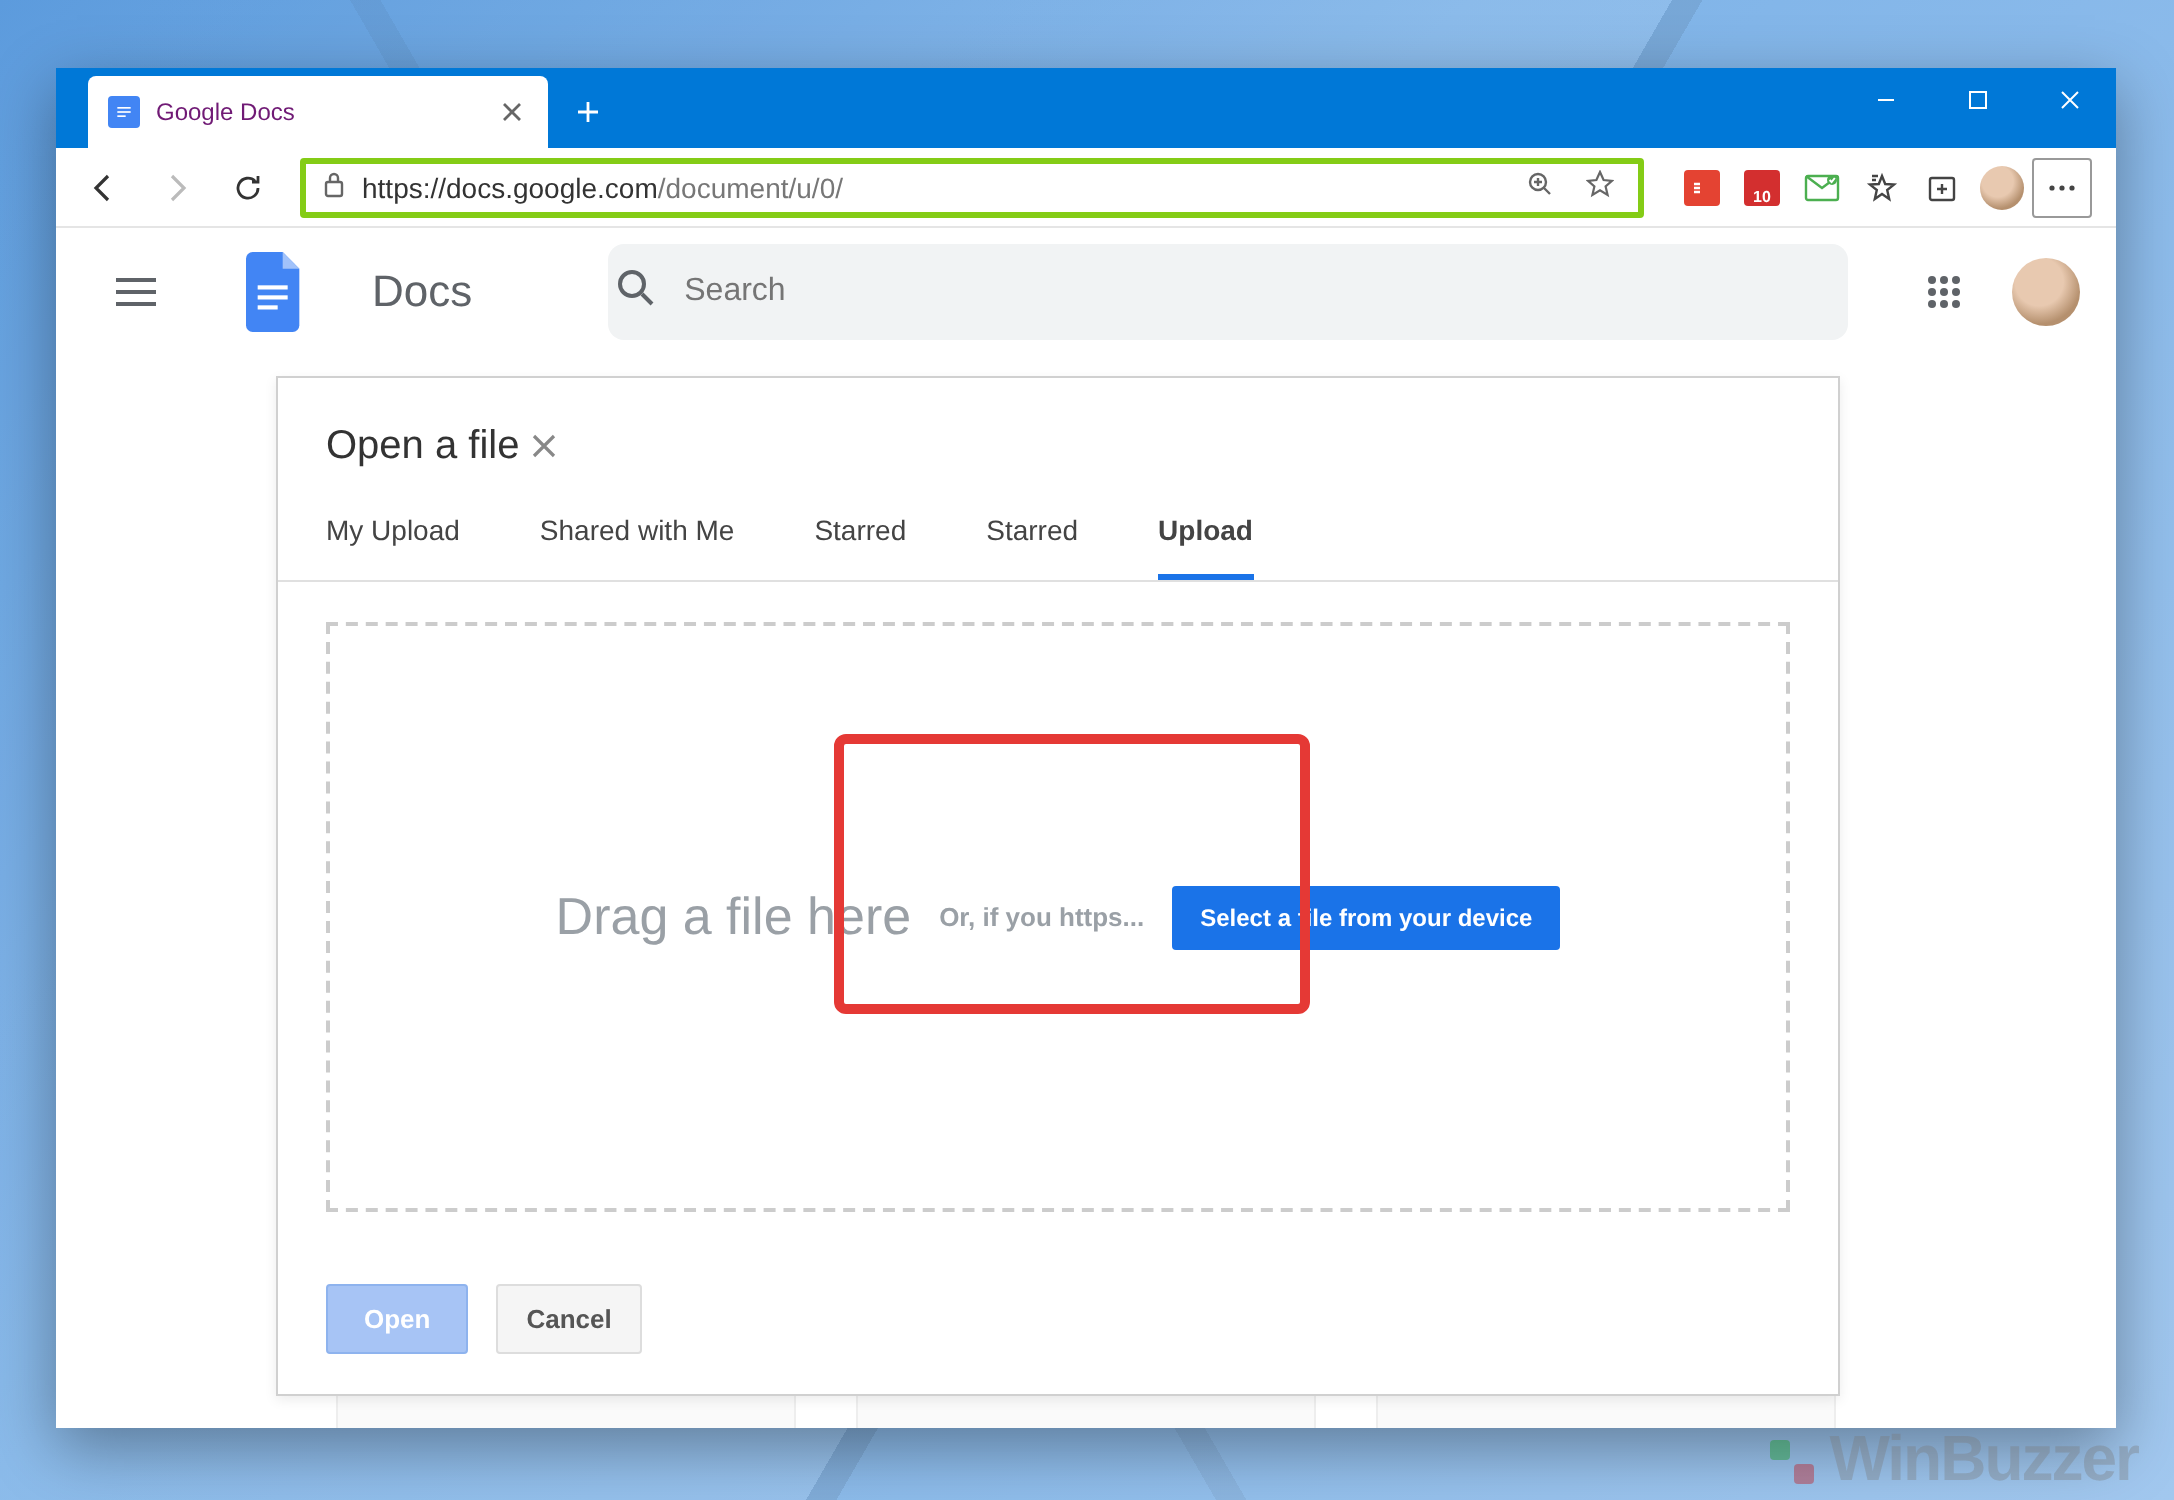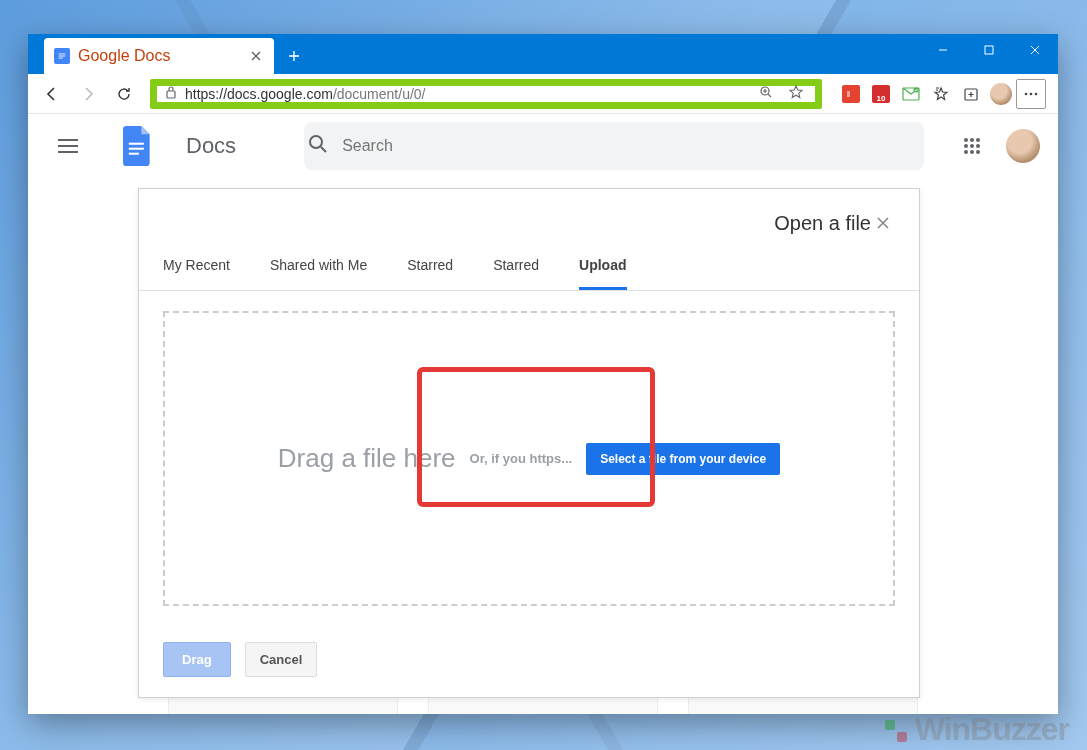--- a/index.html
+++ b/index.html
@@ -4,29 +4,29 @@
 <style>
   * { box-sizing: border-box; margin: 0; padding: 0; font-family: 'Segoe UI', Arial, sans-serif; }
   body { background: linear-gradient(135deg, #4a90d9 0%, #7eb3e8 40%, #a2c8ef 100%); width: 1087px; height: 750px; overflow: hidden; position: relative; }
   
   .wallpaper-decoration { position:absolute; inset:0; background: linear-gradient(120deg, rgba(255,255,255,0.1) 55%, rgba(0,0,0,0.08) 55%, rgba(0,0,0,0.08) 56%, transparent 56%), linear-gradient(60deg, transparent 40%, rgba(0,0,0,0.05) 40%, rgba(0,0,0,0.05) 41%, transparent 41%); }
   .browser { position: absolute; top: 34px; left: 28px; width: 1030px; height: 680px; background: #0078d7; border-radius: 0; box-shadow: 0 10px 30px rgba(0,0,0,0.35); overflow:hidden; }
   .titlebar { height: 40px; display:flex; align-items:flex-end; background:#0078d7; position:relative; }
   .tab { width: 230px; height: 36px; margin-left: 16px; margin-bottom:0; background:#fff; border-radius:4px 4px 0 0; display:flex; align-items:center; padding:0 10px; gap:8px; }
   .tab-icon { width:16px; height:16px; background:#4285f4; border-radius:2px; display:flex; align-items:center; justify-content:center; }
   .tab-icon svg { width:10px; height:10px; }
-  .tab-title { font-size:16px; color:#c2410c; flex:1; white-space:nowrap; overflow:hidden; }
+  .tab-title { font-size:12px; color:#701a75; flex:1; white-space:nowrap; overflow:hidden; }
   .tab-close { width:16px; height:16px; border-radius:2px; display:flex; align-items:center; justify-content:center; cursor:pointer; color:#666; }
   .new-tab { width:28px; height:28px; margin-left:6px; display:flex; align-items:center; justify-content:center; color:#fff; cursor:pointer; margin-bottom:4px; }
   .window-controls { position:absolute; right:0; top:0; display:flex; height:32px; }
   .window-controls div { width:46px; display:flex; align-items:center; justify-content:center; color:#fff; cursor:pointer; }
   .chrome { background:#fff; height:40px; display:flex; align-items:center; padding:0 8px; gap:4px; border-bottom:1px solid #e5e5e5; }
   .nav-btn { width:32px; height:32px; display:flex; align-items:center; justify-content:center; color:#555; border-radius:2px; }
   .nav-btn.disabled { color:#bbb; }
-  .urlbar { flex:1; height:30px; border:7px solid #84cc16; border-radius:2px; display:flex; align-items:center; padding:0 8px; gap:8px; margin:0 6px; }
+  .urlbar { flex:1; height:30px; border:3px solid #84cc16; border-radius:2px; display:flex; align-items:center; padding:0 8px; gap:8px; margin:0 6px; }
   .urlbar .lock { color:#666; font-size:13px; }
   .urlbar .url-text { font-size:14px; color:#333; flex:1; }
   .urlbar .url-text .path { color:#777; }
   .urlbar .action { color:#666; font-size:14px; padding:0 4px; cursor:pointer; }
   .ext-icons { display:flex; align-items:center; gap:0; padding:0 4px;}
   .ext { width:30px; height:30px; display:flex; align-items:center; justify-content:center; border-radius:2px; cursor:pointer; position:relative; }
   .ext.boxed { border:1px solid #999; }
   .ext-todoist { width:18px; height:18px; background:#e44332; border-radius:2px; display:flex; align-items:center; justify-content:center; color:#fff; font-size:10px; }
   .ext-cal { width:18px; height:18px; background:#d32f2f; border-radius:2px; color:#fff; font-size:8px; display:flex; align-items:flex-end; justify-content:center; font-weight:bold;}
   .ext-avatar { width:22px; height:22px; border-radius:50%; background: radial-gradient(circle at 40% 35%, #e8c9b0 40%, #b5906e 70%);}
@@ -36,21 +36,21 @@
   .docs-logo { width:40px; height:40px; display:flex; align-items:center; justify-content:center;}
   .docs-logo svg { width:32px; height:40px; }
   .docs-title { font-size:22px; color:#5f6368; }
   .search-box { flex:1; max-width:640px; height:48px; background:#f1f3f4; border-radius:8px; display:flex; align-items:center; padding:0 4px; gap:14px; margin-left:40px;}
   .search-icon { color:#5f6368; }
   .search-box input { border:none; background:transparent; font-size:16px; color:#5f6368; outline:none; flex:1; }
   .header-right { margin-left:auto; display:flex; align-items:center; gap:14px; }
   .apps-grid { width:40px; height:40px; display:flex; align-items:center; justify-content:center; cursor:pointer;}
   .user-avatar { width:34px; height:34px; border-radius:50%; background: radial-gradient(circle at 40% 35%, #e8c9b0 40%, #b5906e 70%); cursor:pointer; }
   .picker { position:absolute; top:74px; left:110px; width:782px; height:510px; background:#fff; border:1px solid #d0d0d0; box-shadow:0 2px 6px rgba(0,0,0,0.08); display:flex; flex-direction:column;}
-  .picker-header { padding:22px 24px 0 24px; display:flex; justify-content:flex-end; align-items:center; }
+  .picker-header { padding:22px 24px 0 24px; display:flex; justify-content:flex-start; align-items:center; }
   .picker-title { font-size:20px; color:#333; }
   .picker-close { color:#888; cursor:pointer; font-size:16px; width:24px; height:24px; display:flex; align-items:center; justify-content:center;}
   .picker-tabs { display:flex; gap:40px; padding:22px 24px 0 24px; border-bottom:1px solid #e0e0e0; }
   .picker-tab { font-size:14px; color:#444; padding-bottom:14px; cursor:pointer; border-bottom:3px solid transparent; }
   .picker-tab.active { font-weight:bold; border-bottom-color:#1a73e8; }
   .picker-body { flex:1; padding:20px 24px; }
   .dropzone { width:100%; height:100%; border:2px dashed #ccc; display:flex; flex-direction:row; align-items:center; justify-content:center; gap:14px; position:relative;}
   .drag-title { font-size:26px; color:#9aa0a6; }
   .drag-sub { font-size:13px; color:#9aa0a6; font-weight:bold; }
   .select-btn { background:#1a73e8; color:#fff; border:none; padding:9px 14px; font-size:12px; font-weight:bold; border-radius:2px; cursor:pointer;text-align:center; }
@@ -240,36 +240,36 @@
     <div class="picker">
       <div class="picker-header">
         <div class="picker-title">Open a file</div>
         <div class="picker-close">
           <svg width="12" height="12" viewBox="0 0 12 12">
               <path d="M1 1 L11 11 M11 1 L1 11" stroke="#888" stroke-width="1.6"></path>
             </svg>
         </div>
       </div>
       <div class="picker-tabs">
-        <div class="picker-tab">My Recent</div>
+        <div class="picker-tab">My Upload</div>
         <div class="picker-tab">Shared with Me</div>
         <div class="picker-tab">Starred</div>
         <div class="picker-tab">Starred</div>
         <div class="picker-tab active">Upload</div>
       </div>
       <div class="picker-body">
         <div class="dropzone">
           <div class="drag-title">Drag a file here</div>
           <div class="drag-sub">Or, if you https...</div>
           <button class="select-btn">Select a file from your device</button>
           <div class="annotation-box" style="top:54px; left:252px; width:238px; height:140px;"></div>
         </div>
       </div>
       <div class="picker-footer">
-        <button class="btn-open">Drag</button>
+        <button class="btn-open">Open</button>
         <button class="btn-cancel">Cancel</button>
       </div>
     </div>
 
   </div>
 </div>
 
 <div class="watermark">
   <span class="wm-logo"></span>
   <span>WinBuzzer</span>

